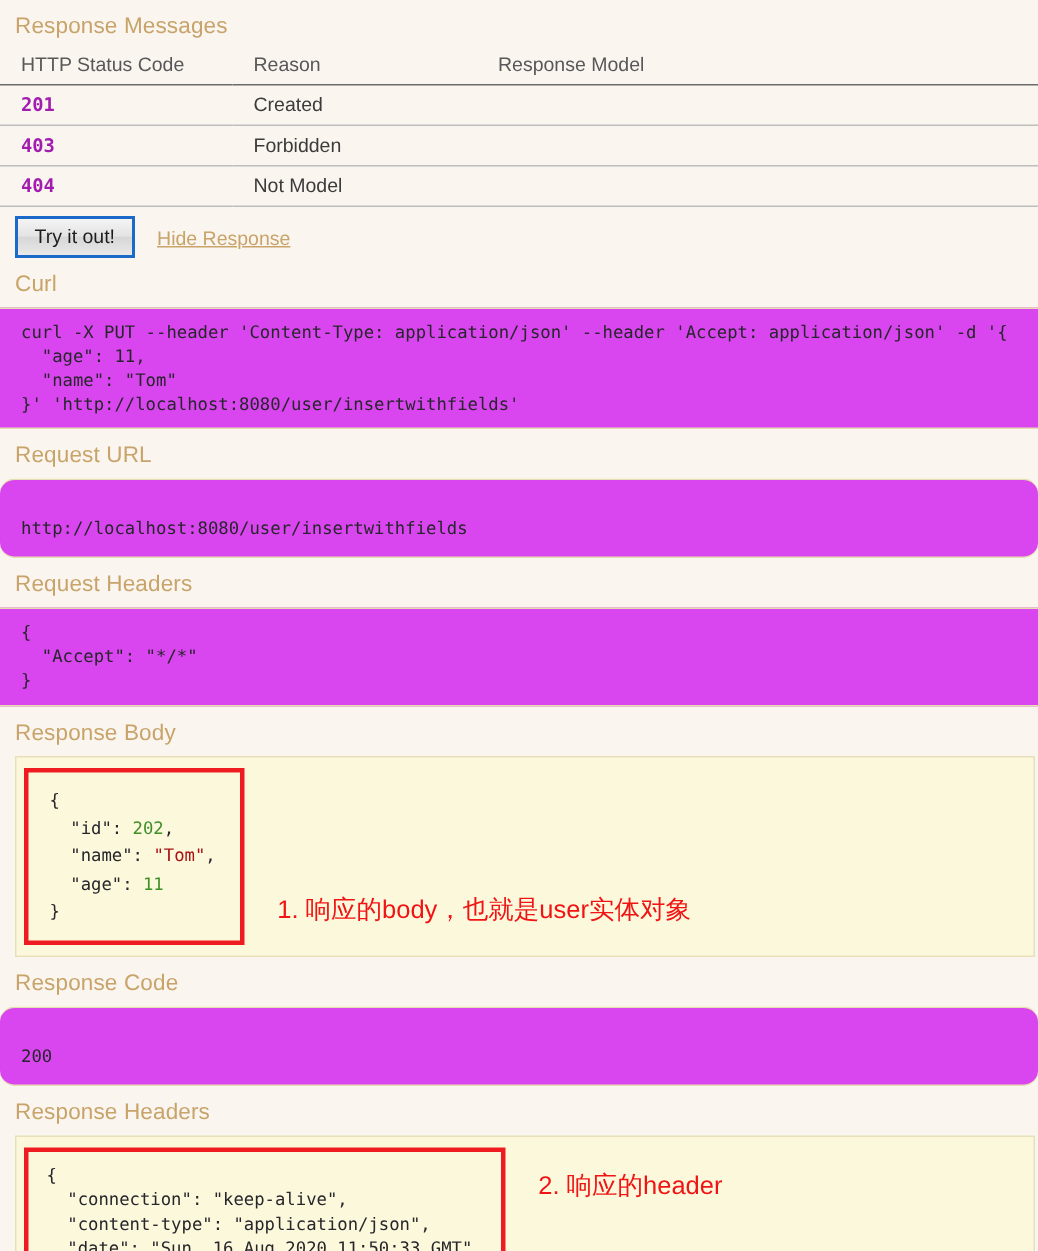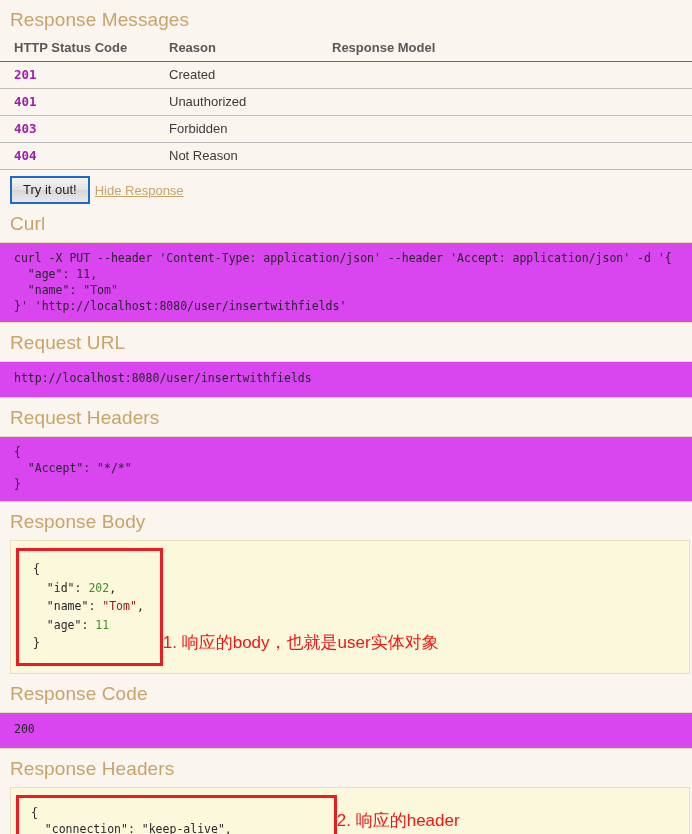--- a/index.html
+++ b/index.html
@@ -11,35 +11,35 @@
     font-size:13px;
     color:#3b3b3b;
     overflow:hidden;
     position:relative;
   }
   .wrap{padding:0 0 0 0;position:relative;}
 
   
   .sec-head{
     color:#c8a36a;
-    font-size:19px;
+    font-size:15px;
     font-weight:400;
     padding:9px 0 7px 10px;
     letter-spacing:.1px;
   }
 
   
   table.rm{
     width:100%;
     border-collapse:collapse;
     table-layout:fixed;
   }
   table.rm th{
     text-align:left;
-    font-weight:700;
+    font-weight:400;
     color:#58585a;
     font-size:13px;
     padding:2px 0 6px 14px;
     border-bottom:1px solid #6b6b6b;
   }
   table.rm td{
     padding:5px 0 6px 14px;
     border-bottom:1px solid #bdbdbd;
     font-size:13px;
     color:#3b3b3b;
@@ -53,21 +53,21 @@
   }
   col.c1{width:155px;}
   col.c2{width:163px;}
   col.c3{width:auto;}
 
   
   .tryrow{
     display:flex;
     align-items:center;
     padding:6px 0 0 10px;
-    gap:5px;
+    gap:15px;
   }
   .tryout{
     display:inline-block;
     border:2px solid #1b6ac9;
     background:linear-gradient(to bottom,#f4f4f4 0%,#e3e3e3 48%,#d6d6d6 50%,#e9e9e9 100%);
     color:#1d1d1d;
     font-size:13px;
     font-family:"Liberation Sans","DejaVu Sans",sans-serif;
     padding:5px 11px 6px 11px;
     line-height:1;
@@ -89,21 +89,21 @@
     border-right:none;
     font-family:"DejaVu Sans Mono","Liberation Mono",monospace;
     font-size:11.5px;
     line-height:1.38;
     color:#26262b;
     padding:8px 0 8px 14px;
     white-space:pre;
     overflow:hidden;
     margin:0 0 0 0;
   }
-  .pre.one{padding:9px 0 10px 14px;}
+  .pre.one{padding:25px 0 10px 14px;border-radius:10px;}
 
   
   .annot-block{
     background:#fcf8dc;
     border:1px solid #e8e0bb;
     margin:0 2px 0 10px;
     position:relative;
     padding:7px 0 7px 0;
     display:flex;
     align-items:center;
@@ -121,20 +121,21 @@
     margin-left:5px;
     box-sizing:border-box;
   }
   .redbox.rb-body{min-width:132px;line-height:1.62;padding:9px 16px 10px 14px;}
   .redbox.rb-head{padding:7px 12px 8px 12px;}
   .annot-text{
     color:#f01414;
     font-size:17px;
     font-family:"Liberation Sans","DejaVu Sans",sans-serif;
     white-space:nowrap;
+    margin-left:22px;
     align-self:flex-end;
     padding-bottom:12px;
   }
   .annot-text.mid{align-self:flex-start;padding-top:14px;padding-bottom:0;}
 
   
   .j-num{color:#3f8f29;}
   .j-str{color:#aa1111;}
   .j-key{color:#26262b;}
 </style>
@@ -158,32 +159,27 @@
         <th>Response Model</th>
       </tr>
     </thead>
     <tbody>
       <tr>
         <td class="code">201</td>
         <td>Created</td>
         <td></td>
       </tr>
       <tr>
-        <td class="code">401</td>
-        <td>Unauthorized</td>
-        <td></td>
-      </tr>
-      <tr>
         <td class="code">403</td>
         <td>Forbidden</td>
         <td></td>
       </tr>
       <tr>
         <td class="code">404</td>
-        <td>Not Reason</td>
+        <td>Not Model</td>
         <td></td>
       </tr>
     </tbody>
   </table>
 
   <div class="tryrow">
     <button class="tryout">Try it out!</button>
     <a class="hide-resp">Hide Response</a>
   </div>
 

